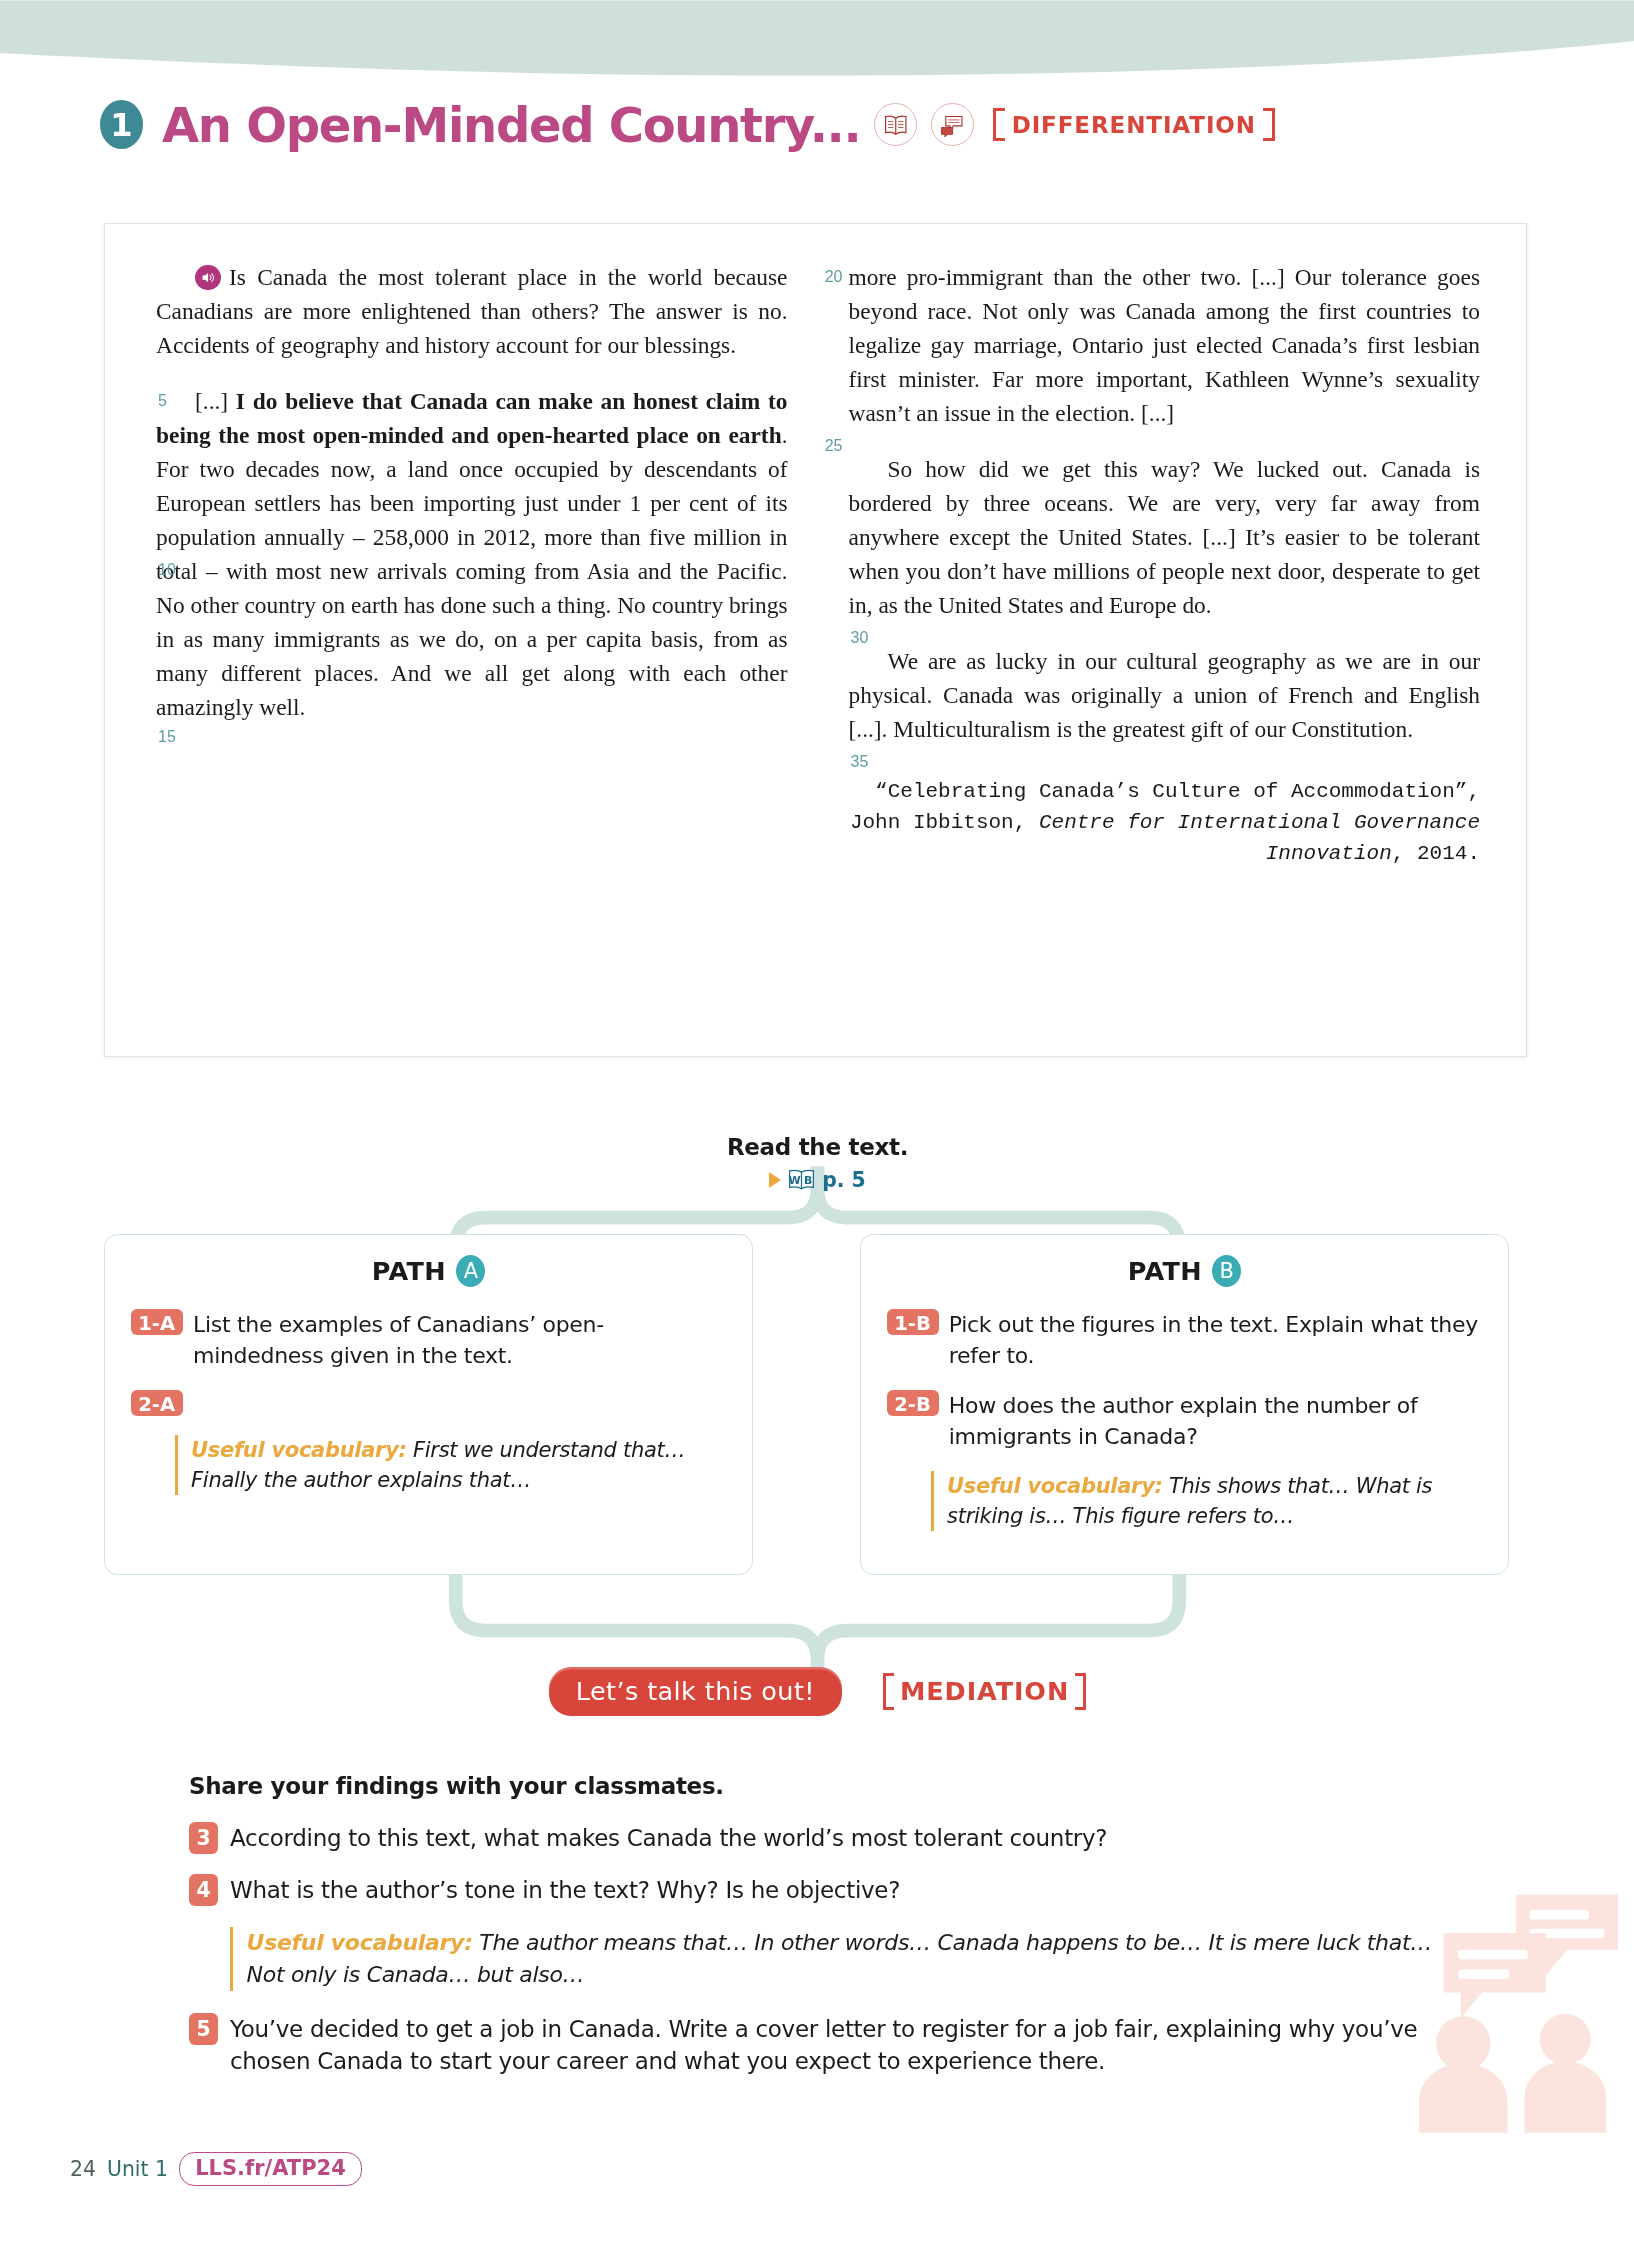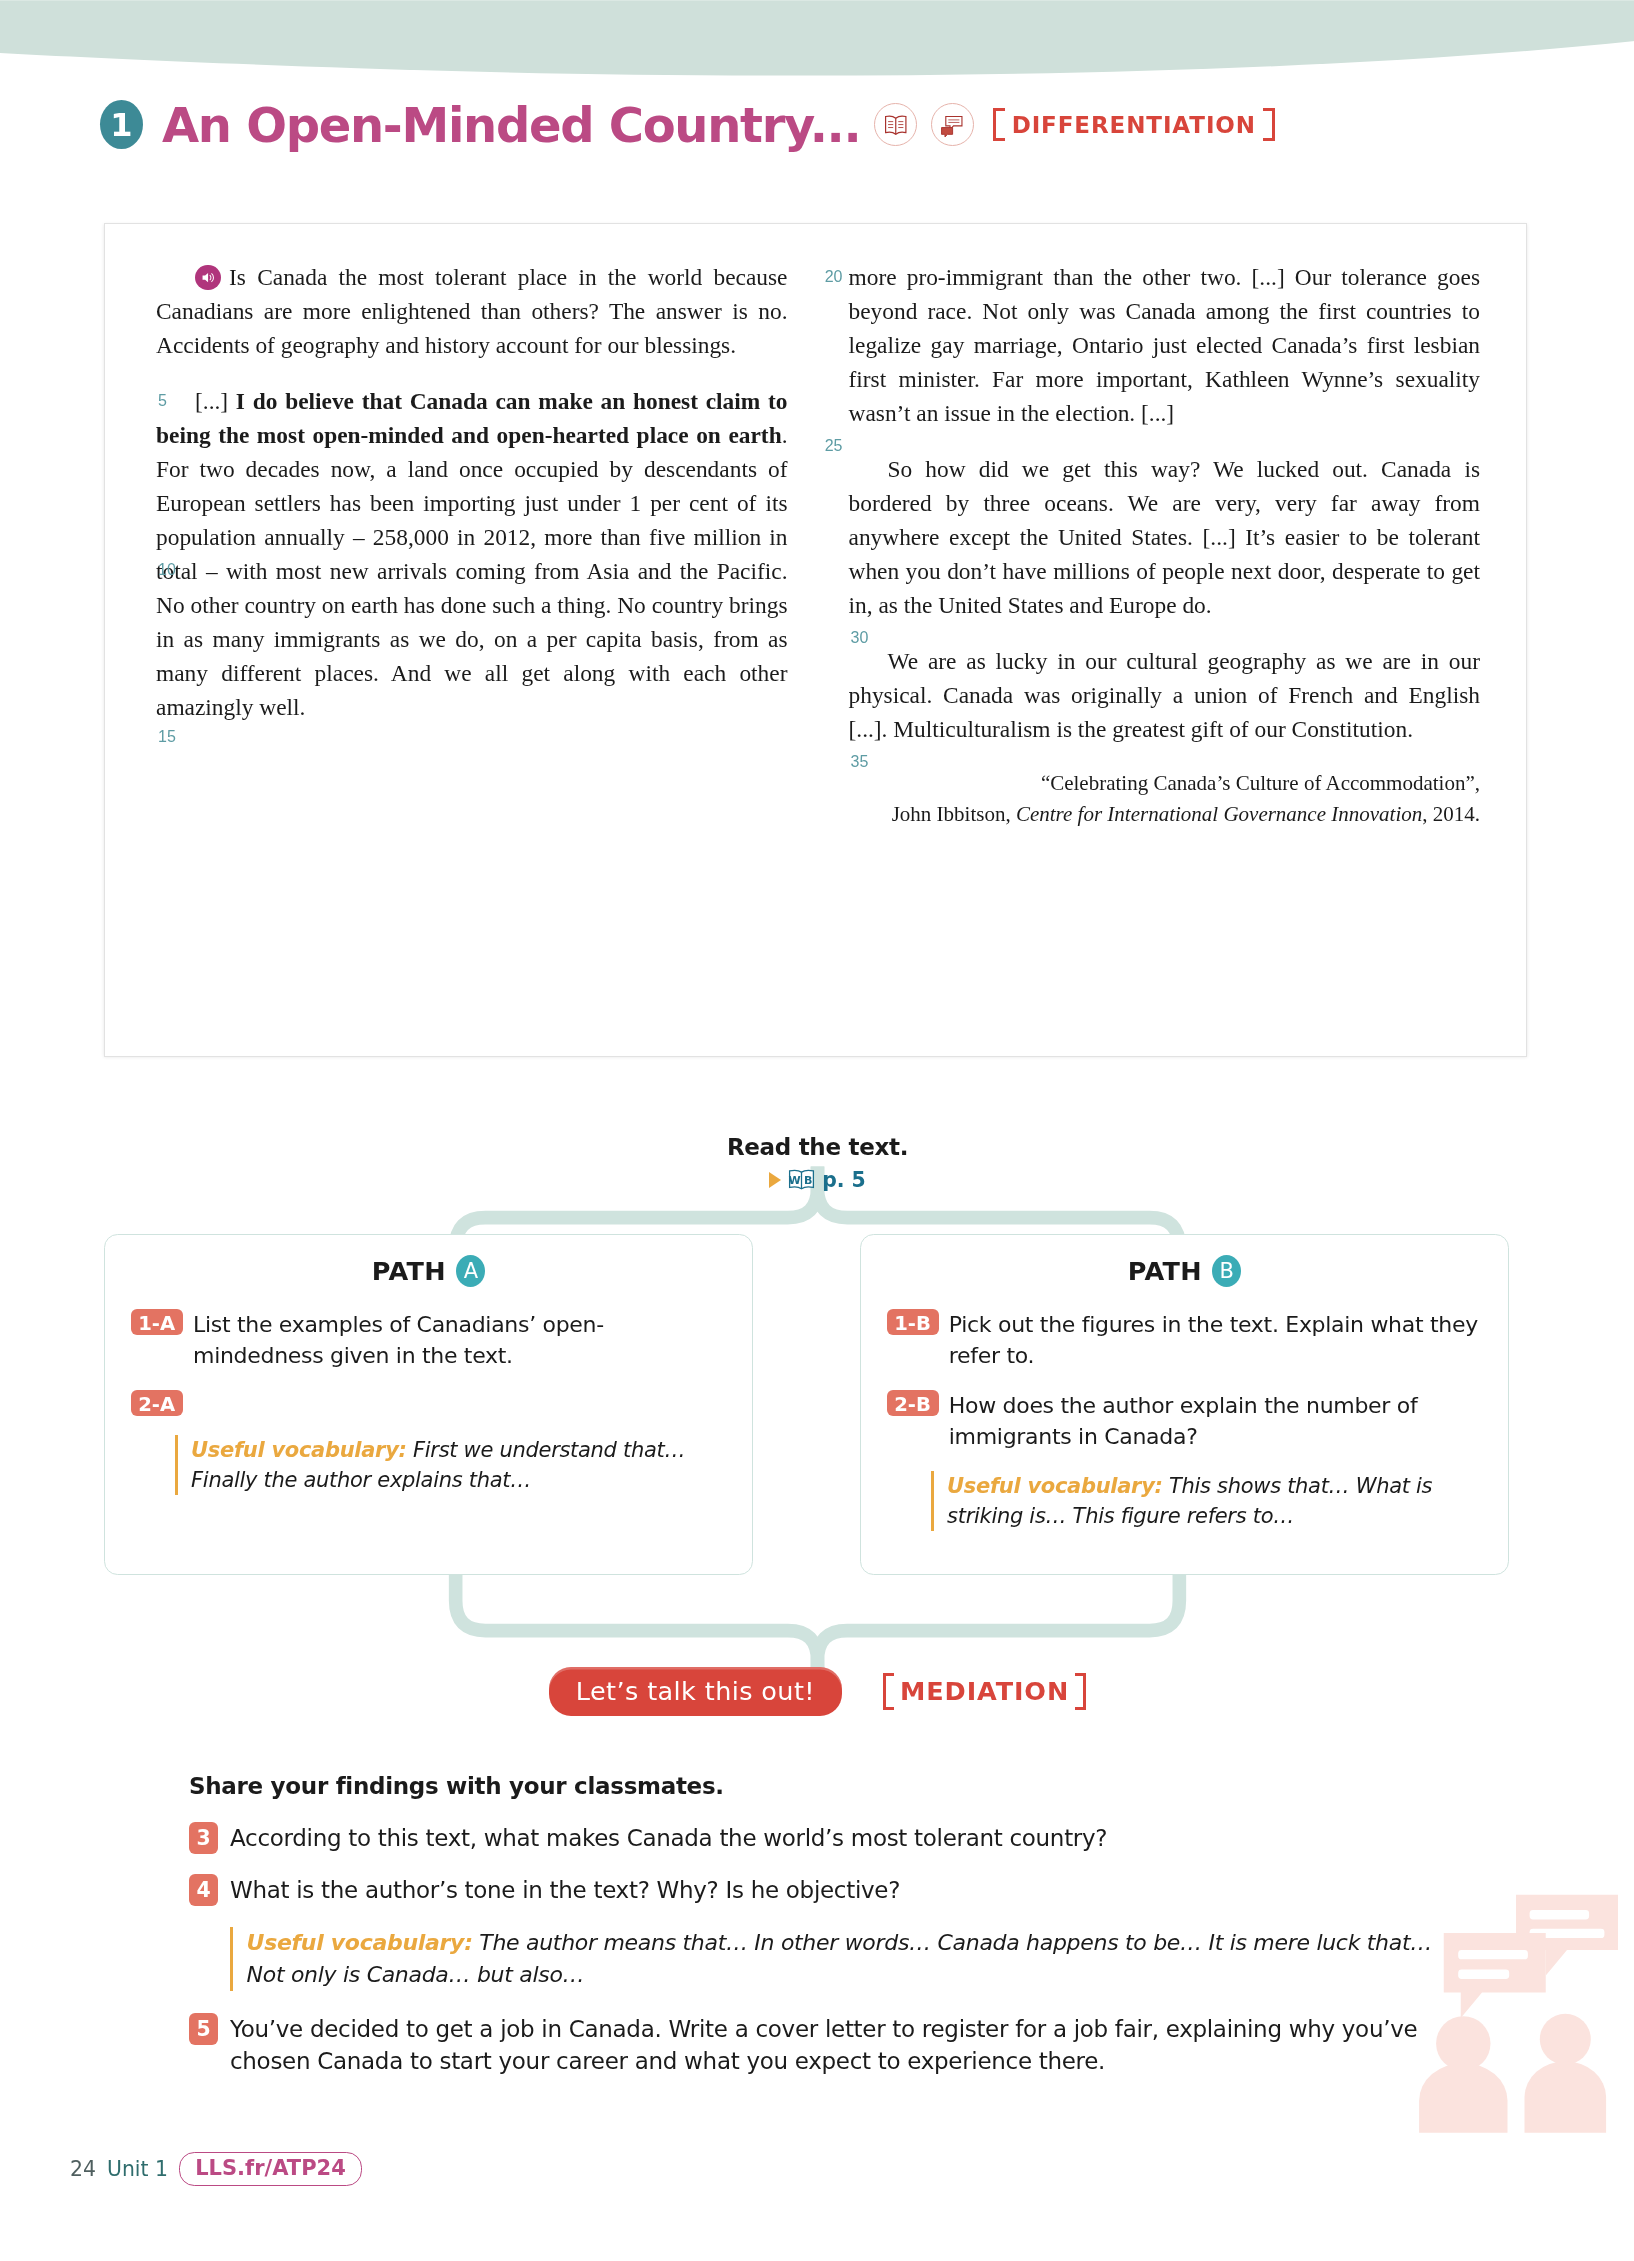--- a/index.html
+++ b/index.html
@@ -134,22 +134,22 @@
     display: inline-block;
     width: 25.5px; height: 25.5px;
     border-radius: 50%;
     background: #b0357c;
     vertical-align: -5.1px;
     margin-right: 8.5px;
     position: relative;
   }
   .audio-icon svg { position: absolute; left: 5.1px; top: 5.1px; }
   .credit {
-    margin-top: 22px;
-    font-family: Liberation Serif, serif;
+    margin-top: 30px;
+    font-family: Liberation Mono, monospace;
     font-size: 21px;
     line-height: 31px;
     text-align: right;
     color: #1b1b1b;
   }
   .credit i { font-style: italic; }
 
   
   .flow-svg {
     position: absolute;

